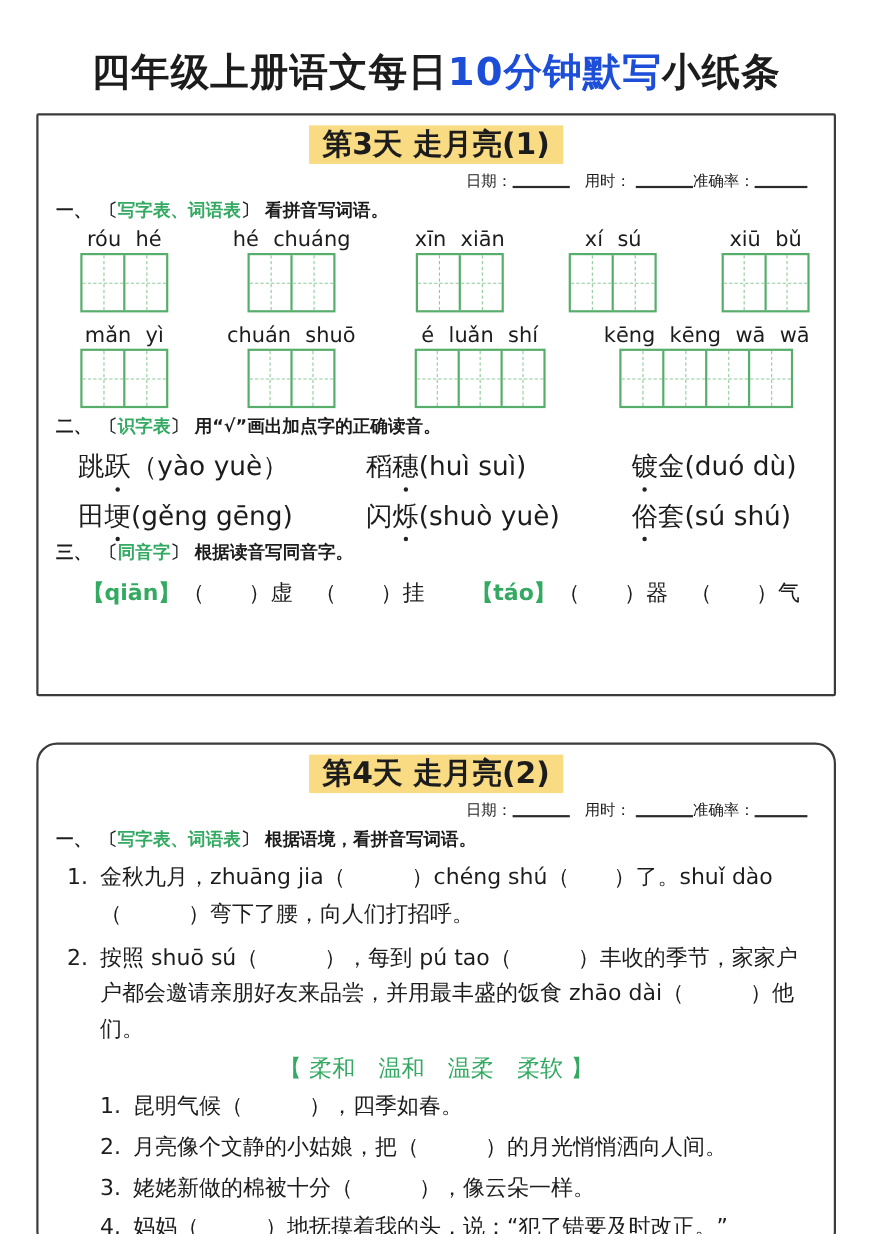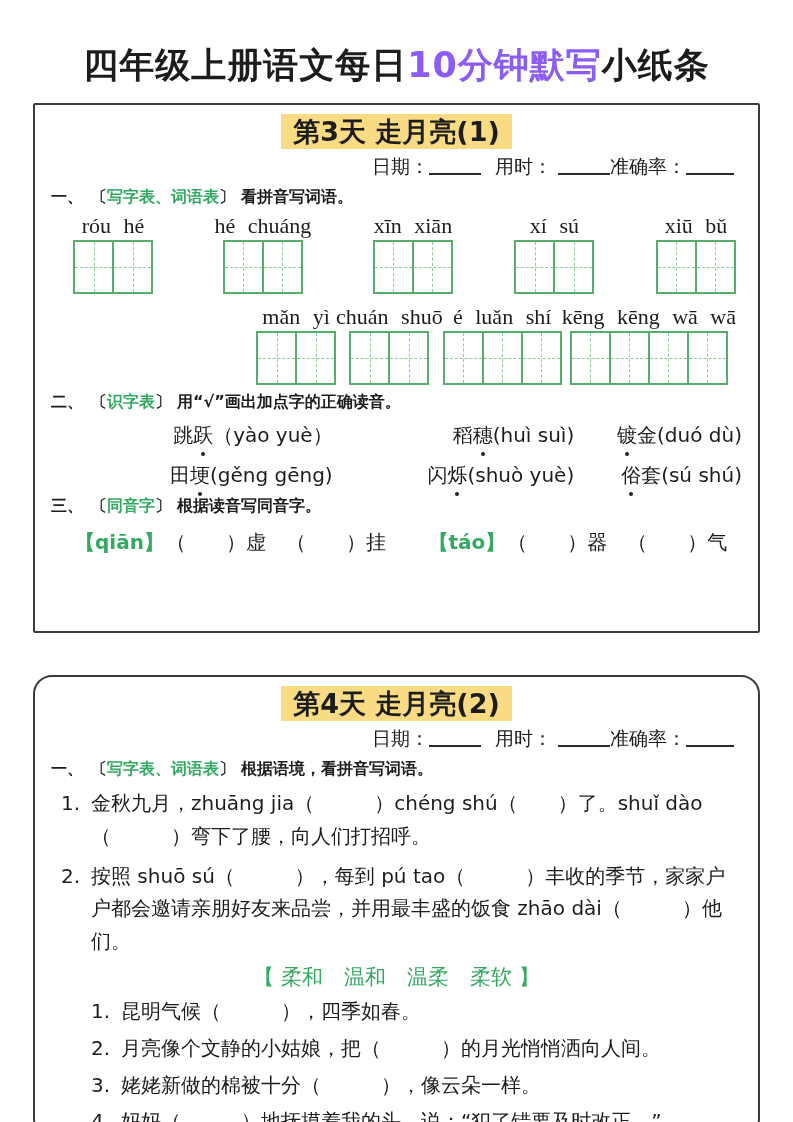--- a/index.html
+++ b/index.html
@@ -5,54 +5,54 @@
   html,body{margin:0;padding:0;}
   body{
     width:793px;height:1122px;background:#ffffff;
     font-family:"DejaVu Sans","Liberation Sans",sans-serif;
     color:#1c1c1c;overflow:hidden;
   }
   .page-title{
     margin:42px 28px 14px;text-align:center;
     font-size:35px;font-weight:900;letter-spacing:1px;white-space:nowrap;
   }
-  .page-title .red{color:#8b5cf6;}
+  .page-title .red{color:#1d4ed8;}
   .card{
     margin:0 33px;border:2.5px solid #3b3b3b;border-radius:2px;
     background:#fff;box-sizing:border-box;padding:6px 16px 0 16px;
     overflow:hidden;
   }
   .card1{height:530px;}
   .card2{height:463px;margin-top:42px;border-radius:19px;}
   .badge{
     display:block;width:max-content;margin:3px auto 0;
     background:#f8db83;padding:0 12px;
     font-size:27px;font-weight:800;line-height:1.3;
   }
-  .dateline{text-align:right;font-size:19px;margin:5px 8px 0 0;white-space:nowrap;}
+  .dateline{text-align:right;font-size:14px;margin:5px 8px 0 0;white-space:nowrap;}
   .blank{display:inline-block;border-bottom:2px solid #2b2b2b;height:15px;vertical-align:-2px;}
   .b-date{width:52px;margin-right:14px;}
   .b-time{width:52px;}
   .b-acc{width:48px;}
   .sec{font-size:16px;font-weight:600;margin-top:7px;white-space:nowrap;}
   .sec .snum{margin-right:8px;}
   .green{color:#33a961;}
   .sec .instr{margin-left:6px;}
   
   .pyrow{display:flex;justify-content:space-between;padding:5px 6px 0 22px;}
-  .pyrow2{padding-top:10px;justify-content:flex-end;}
+  .pyrow2{padding-top:10px;}
   .pword{display:flex;flex-direction:column;align-items:center;}
-  .pin{font-size:22px;word-spacing:7px;margin-bottom:1px;white-space:nowrap;font-family:Liberation Serif, serif;}
+  .pin{font-size:19px;word-spacing:7px;margin-bottom:1px;white-space:nowrap;}
   .pgrid{display:flex;border:2px solid #57ad6a;}
   .cell{width:37px;height:50px;border-right:2px solid #57ad6a;position:relative;}
   .cell:last-child{border-right:none;}
   .cell::before{content:"";position:absolute;top:0;bottom:0;left:50%;border-left:1.5px dashed #8ecb9b;}
   .cell::after{content:"";position:absolute;left:0;right:0;top:50%;border-top:1.5px dashed #8ecb9b;}
   
-  .pron-grid{display:grid;grid-template-columns:39% 36% 25%;padding-left:20px;margin-top:9px;row-gap:13px;font-size:20px;text-align:right;}
+  .pron-grid{display:grid;grid-template-columns:39% 36% 25%;padding-left:20px;margin-top:9px;row-gap:13px;font-size:24px;}
   .dot-char{position:relative;display:inline-block;}
   .dot-char::after{content:"";position:absolute;left:50%;transform:translateX(-50%);bottom:-7px;width:4px;height:4px;border-radius:50%;background:#222;}
   
   .homo-row{display:grid;grid-template-columns:53% 47%;padding-left:24px;font-size:20px;margin-top:12px;white-space:nowrap;}
   .hkey{font-weight:700;margin-right:2px;}
   
   .citem{display:flex;font-size:20px;line-height:1.64;margin-top:7px;padding-left:10px;}
   .cnum{flex:none;width:30px;}
   .ctext{flex:1;}
   .wordbank{text-align:center;font-size:21px;font-weight:400;margin:5px 0 0;}

